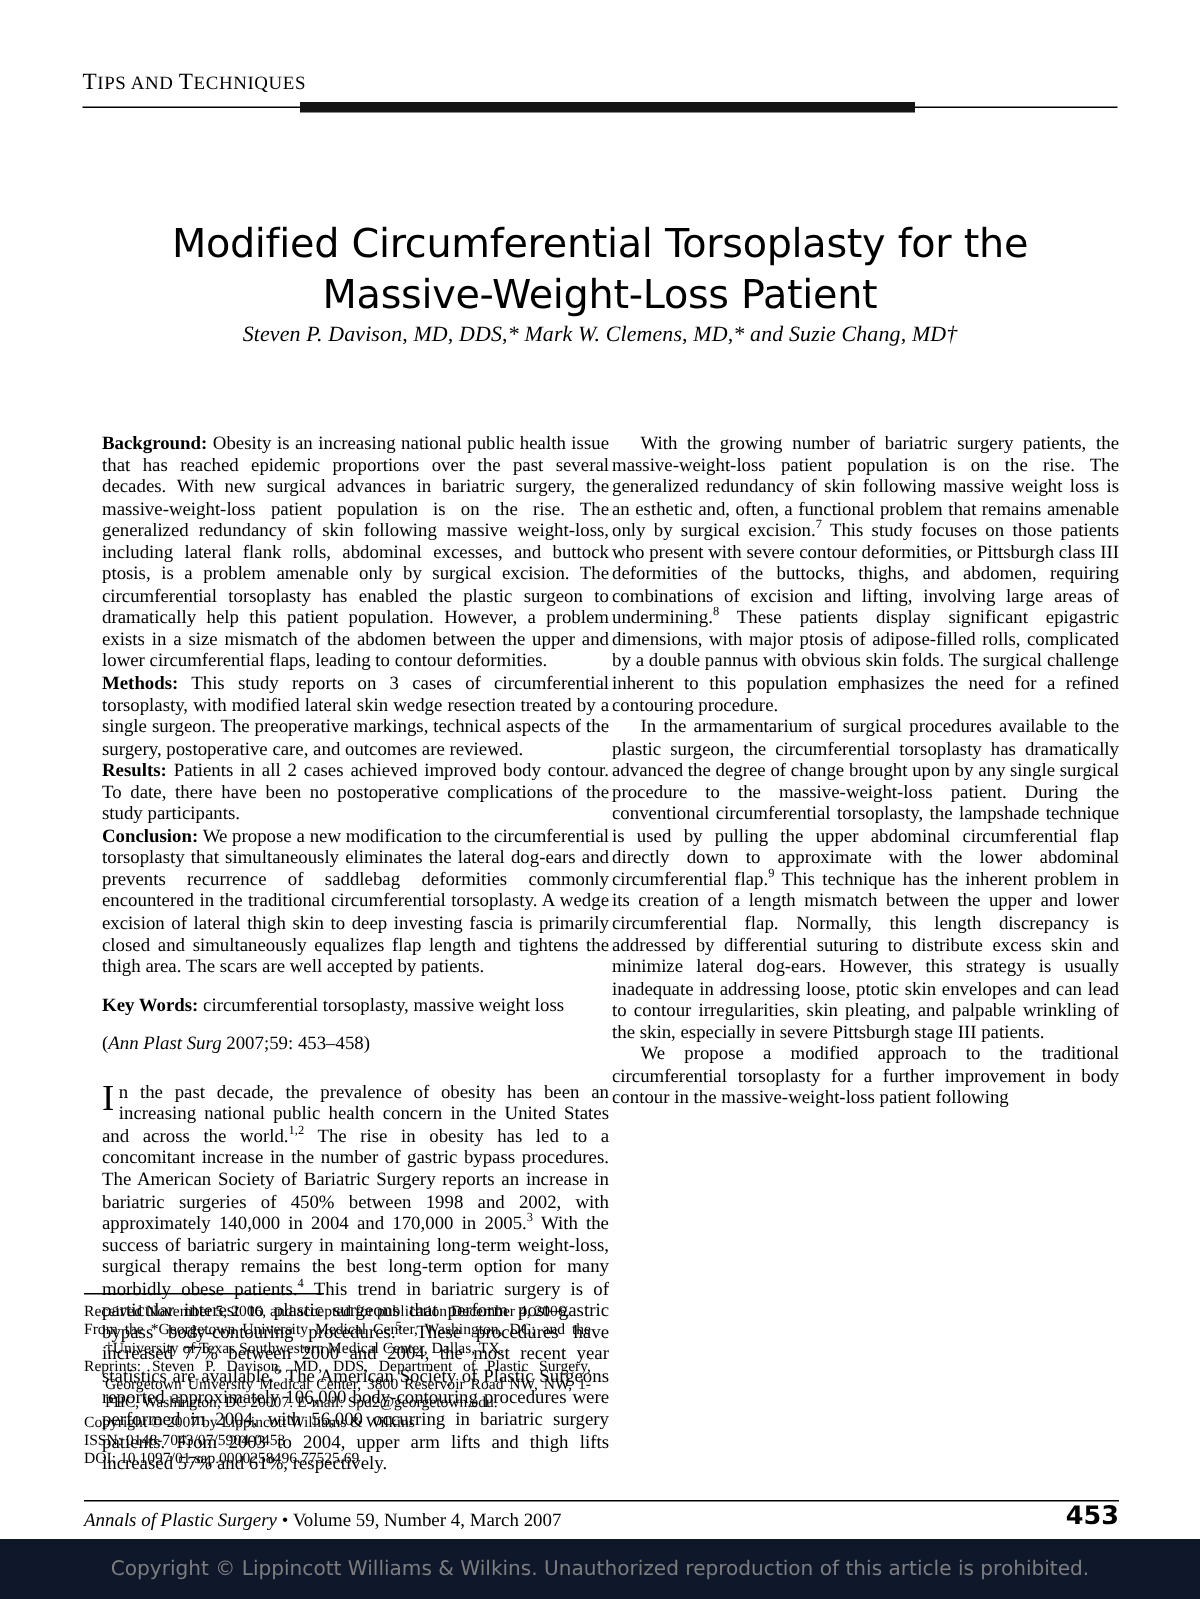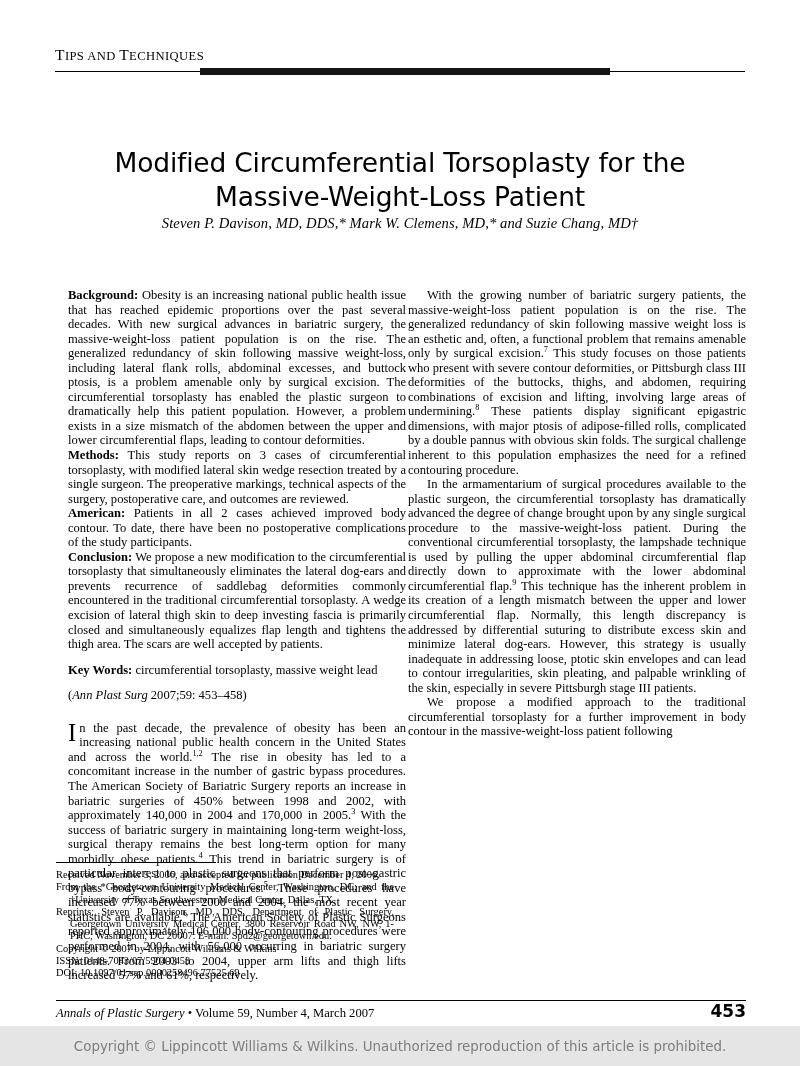--- a/index.html
+++ b/index.html
@@ -173,21 +173,21 @@
     font-size: 17px;
   }
 
   
   .copyband {
     position: absolute;
     left: 0;
     top: 1026px;
     width: 800px;
     height: 40px;
-    background: #e5e5e5;
+    background: #0f172a;
     display: flex;
     align-items: center;
     justify-content: center;
     font-family: "DejaVu Sans", "Liberation Sans", sans-serif;
     font-size: 13.4px;
     color: #7d7d7d;
   }
 </style>
 </head>
 <body>
@@ -207,23 +207,23 @@
     <div class="title">
       <span>Modified Circumferential Torsoplasty for the</span><br>
       <span>Massive-Weight-Loss Patient</span>
     </div>
 
     <div class="authors">Steven P. Davison, MD, DDS,* Mark W. Clemens, MD,* and Suzie Chang, MD†</div>
 
     <div class="col col-left">
       <p class="abs-block"><span class="lead">Background:</span><span> Obesity is an increasing national public health issue that has reached epidemic proportions over the past several decades. With new surgical advances in bariatric surgery, the massive-weight-loss patient population is on the rise. The generalized redundancy of skin following massive weight-loss, including lateral flank rolls, abdominal excesses, and buttock ptosis, is a problem amenable only by surgical excision. The circumferential torsoplasty has enabled the plastic surgeon to dramatically help this patient population. However, a problem exists in a size mismatch of the abdomen between the upper and lower circumferential flaps, leading to contour deformities.</span></p>
       <p class="abs-block"><span class="lead">Methods:</span><span> This study reports on 3 cases of circumferential torsoplasty, with modified lateral skin wedge resection treated by a single surgeon. The preoperative markings, technical aspects of the surgery, postoperative care, and outcomes are reviewed.</span></p>
-      <p class="abs-block"><span class="lead">American:</span><span> Patients in all 2 cases achieved improved body contour. To date, there have been no postoperative complications of the study participants.</span></p>
+      <p class="abs-block"><span class="lead">Results:</span><span> Patients in all 2 cases achieved improved body contour. To date, there have been no postoperative complications of the study participants.</span></p>
       <p class="abs-block"><span class="lead">Conclusion:</span><span> We propose a new modification to the circumferential torsoplasty that simultaneously eliminates the lateral dog-ears and prevents recurrence of saddlebag deformities commonly encountered in the traditional circumferential torsoplasty. A wedge excision of lateral thigh skin to deep investing fascia is primarily closed and simultaneously equalizes flap length and tightens the thigh area. The scars are well accepted by patients.</span></p>
-      <p class="kw"><span class="lead">Key Words:</span><span> circumferential torsoplasty, massive weight lead</span></p>
+      <p class="kw"><span class="lead">Key Words:</span><span> circumferential torsoplasty, massive weight loss</span></p>
       <p class="cite">(<span class="ital">Ann Plast Surg</span><span> 2007;59: 453–458)</span></p>
 
       <p style="height:18px"></p>
 
       <p class="body-first"><span class="dropcap">I</span><span>n the past decade, the prevalence of obesity has been an increasing national public health concern in the United States and across the world.</span><sup>1,2</sup><span> The rise in obesity has led to a concomitant increase in the number of gastric bypass procedures. The American Society of Bariatric Surgery reports an increase in bariatric surgeries of 450% between 1998 and 2002, with approximately 140,000 in 2004 and 170,000 in 2005.</span><sup>3</sup><span> With the success of bariatric surgery in maintaining long-term weight-loss, surgical therapy remains the best long-term option for many morbidly obese patients.</span><sup>4</sup><span> This trend in bariatric surgery is of particular interest to plastic surgeons that perform post–gastric bypass body-contouring procedures.</span><sup>5</sup><span> These procedures have increased 77% between 2000 and 2004, the most recent year statistics are available.</span><sup>6</sup><span> The American Society of Plastic Surgeons reported approximately 106,000 body-contouring procedures were performed in 2004, with 56,000 occurring in bariatric surgery patients. From 2003 to 2004, upper arm lifts and thigh lifts increased 57% and 61%, respectively.</span></p>
     </div>
 
     <div class="col col-right">
       <p class="body-para"><span>With the growing number of bariatric surgery patients, the massive-weight-loss patient population is on the rise. The generalized redundancy of skin following massive weight loss is an esthetic and, often, a functional problem that remains amenable only by surgical excision.</span><sup>7</sup><span> This study focuses on those patients who present with severe contour deformities, or Pittsburgh class III deformities of the buttocks, thighs, and abdomen, requiring combinations of excision and lifting, involving large areas of undermining.</span><sup>8</sup><span> These patients display significant epigastric dimensions, with major ptosis of adipose-filled rolls, complicated by a double pannus with obvious skin folds. The surgical challenge inherent to this population emphasizes the need for a refined contouring procedure.</span></p>
       <p class="body-para"><span>In the armamentarium of surgical procedures available to the plastic surgeon, the circumferential torsoplasty has dramatically advanced the degree of change brought upon by any single surgical procedure to the massive-weight-loss patient. During the conventional circumferential torsoplasty, the lampshade technique is used by pulling the upper abdominal circumferential flap directly down to approximate with the lower abdominal circumferential flap.</span><sup>9</sup><span> This technique has the inherent problem in its creation of a length mismatch between the upper and lower circumferential flap. Normally, this length discrepancy is addressed by differential suturing to distribute excess skin and minimize lateral dog-ears. However, this strategy is usually inadequate in addressing loose, ptotic skin envelopes and can lead to contour irregularities, skin pleating, and palpable wrinkling of the skin, especially in severe Pittsburgh stage III patients.</span></p>

